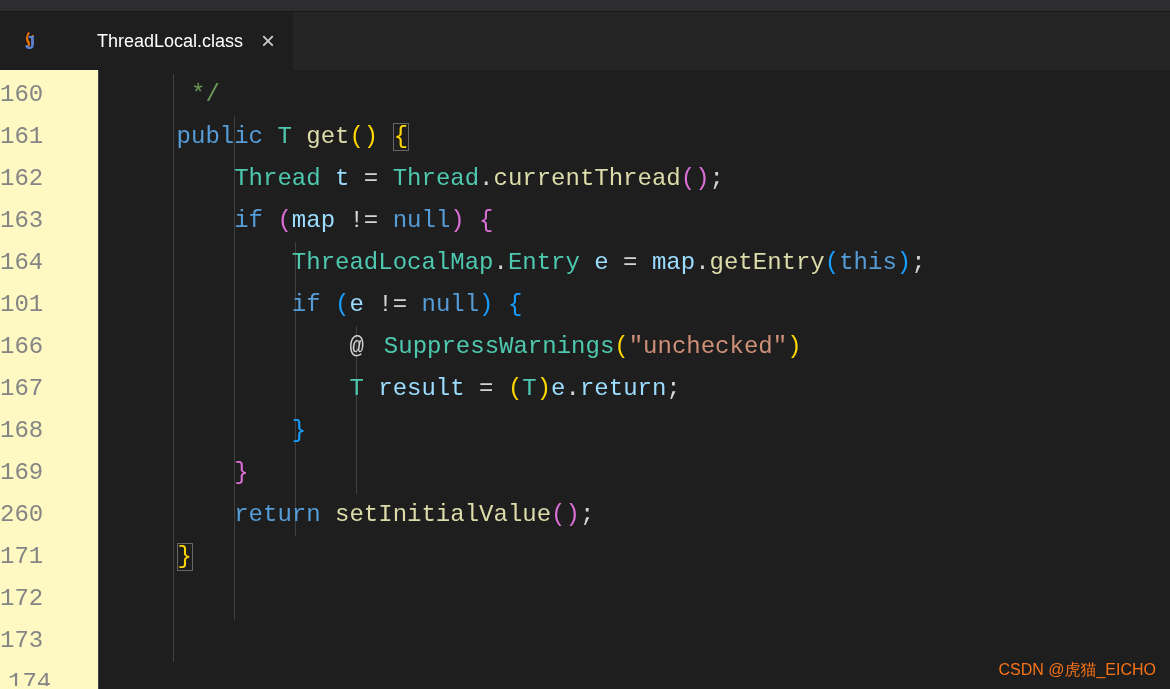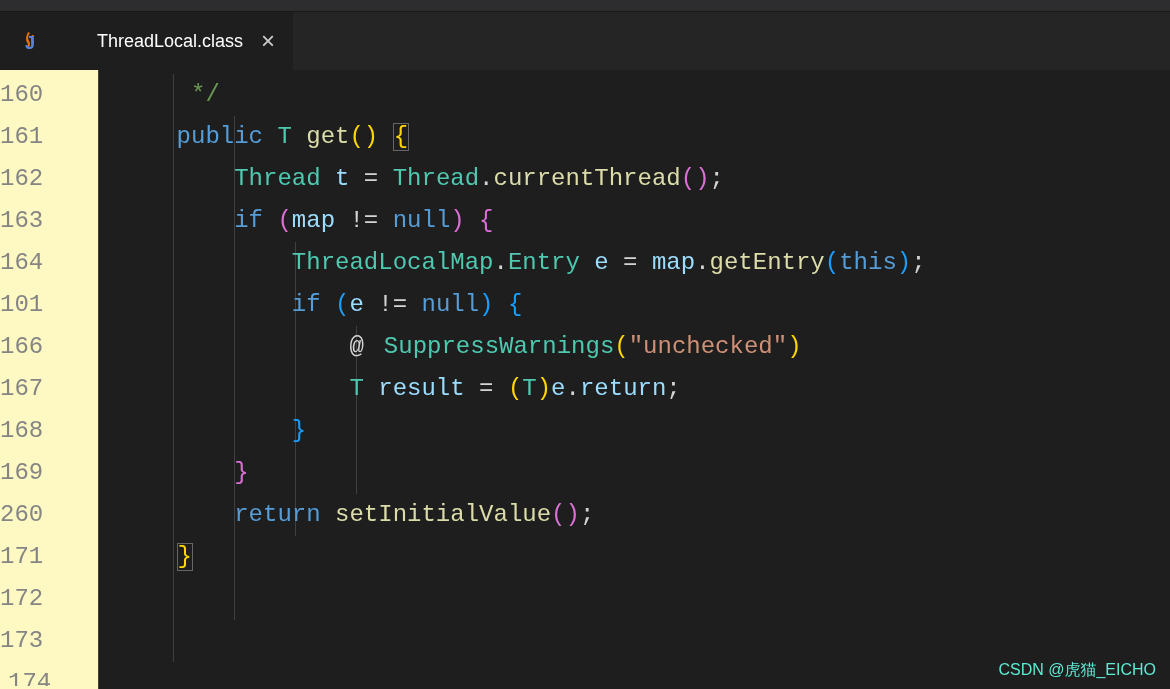--- a/index.html
+++ b/index.html
@@ -100,21 +100,21 @@
       position: absolute;
       width: 1px;
       background: #404040;
       top: 0;
       bottom: 0;
     }
     .watermark {
       position: absolute;
       bottom: 8px;
       right: 14px;
-      color: #5eead4;
+      color: #f97316;
       font-size: 16px;
       font-family: 'Microsoft YaHei', Arial, sans-serif;
     }
     
     .c-comment { color: #6a9955; }
     .c-keyword { color: #569cd6; margin-top: 20px; }
     .c-type { color: #4ec9b0; }
     .c-method { color: #dcdcaa; }
     .c-func { color: #dcdcaa; margin-top: 39px; }
     .c-var { color: #9cdcfe; }

